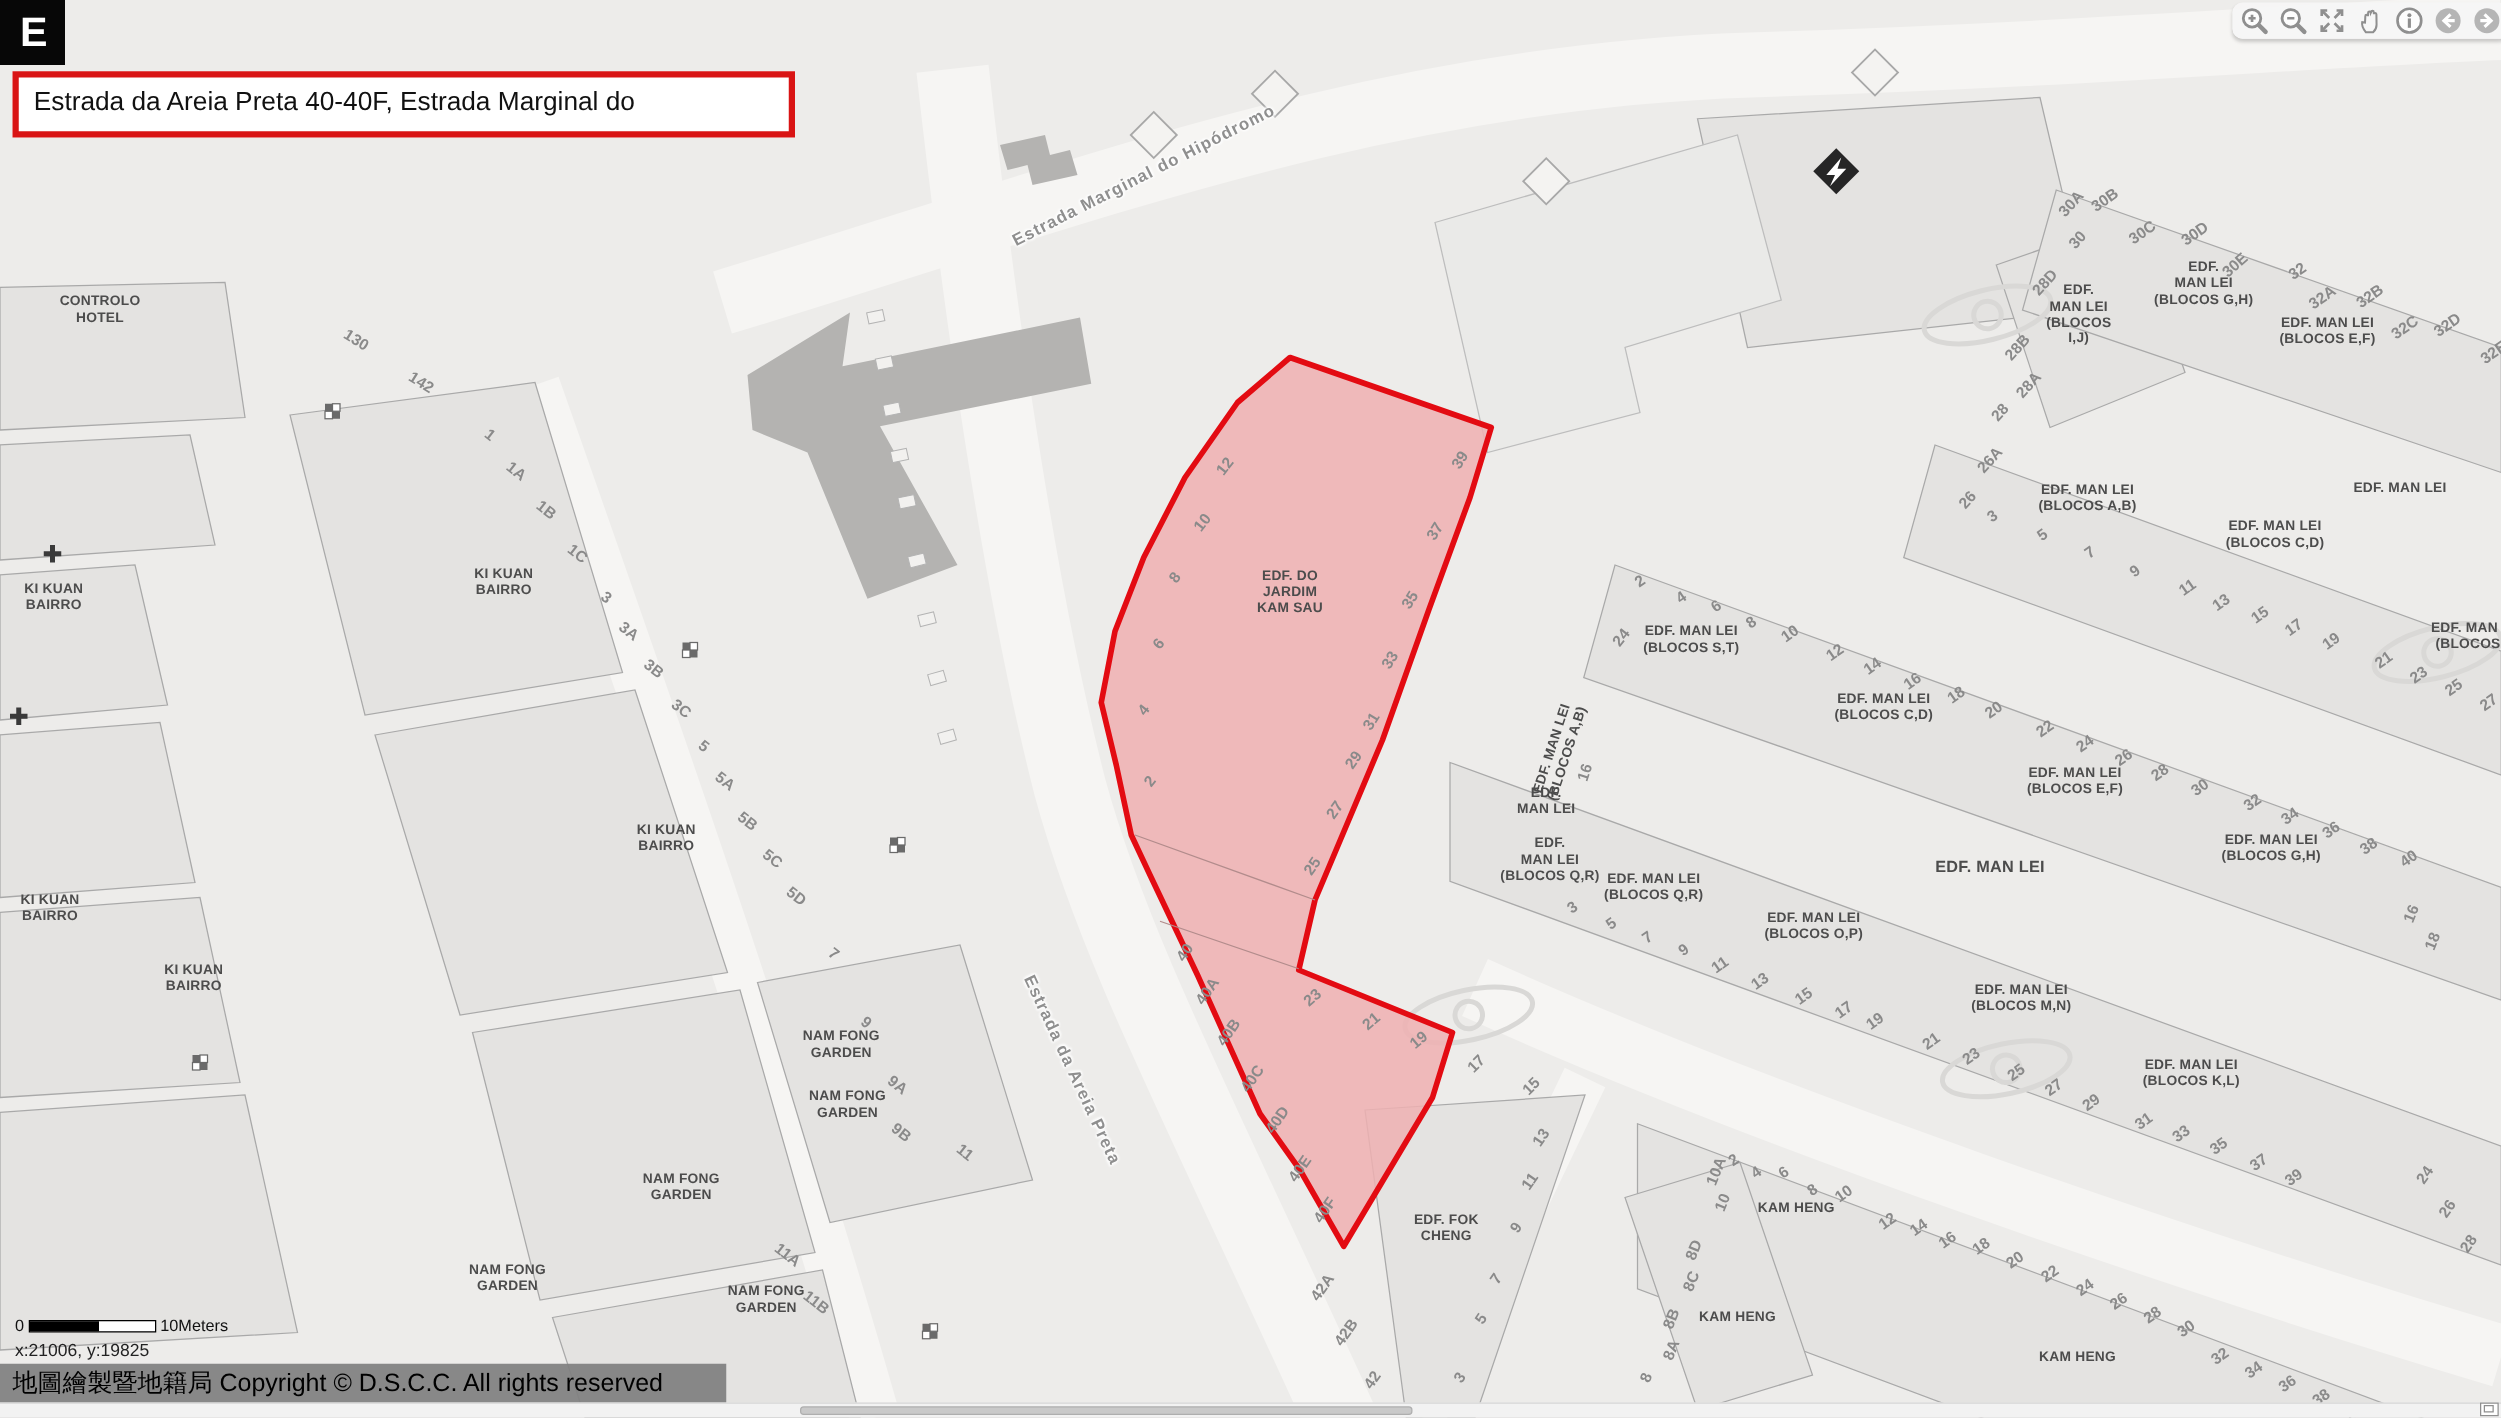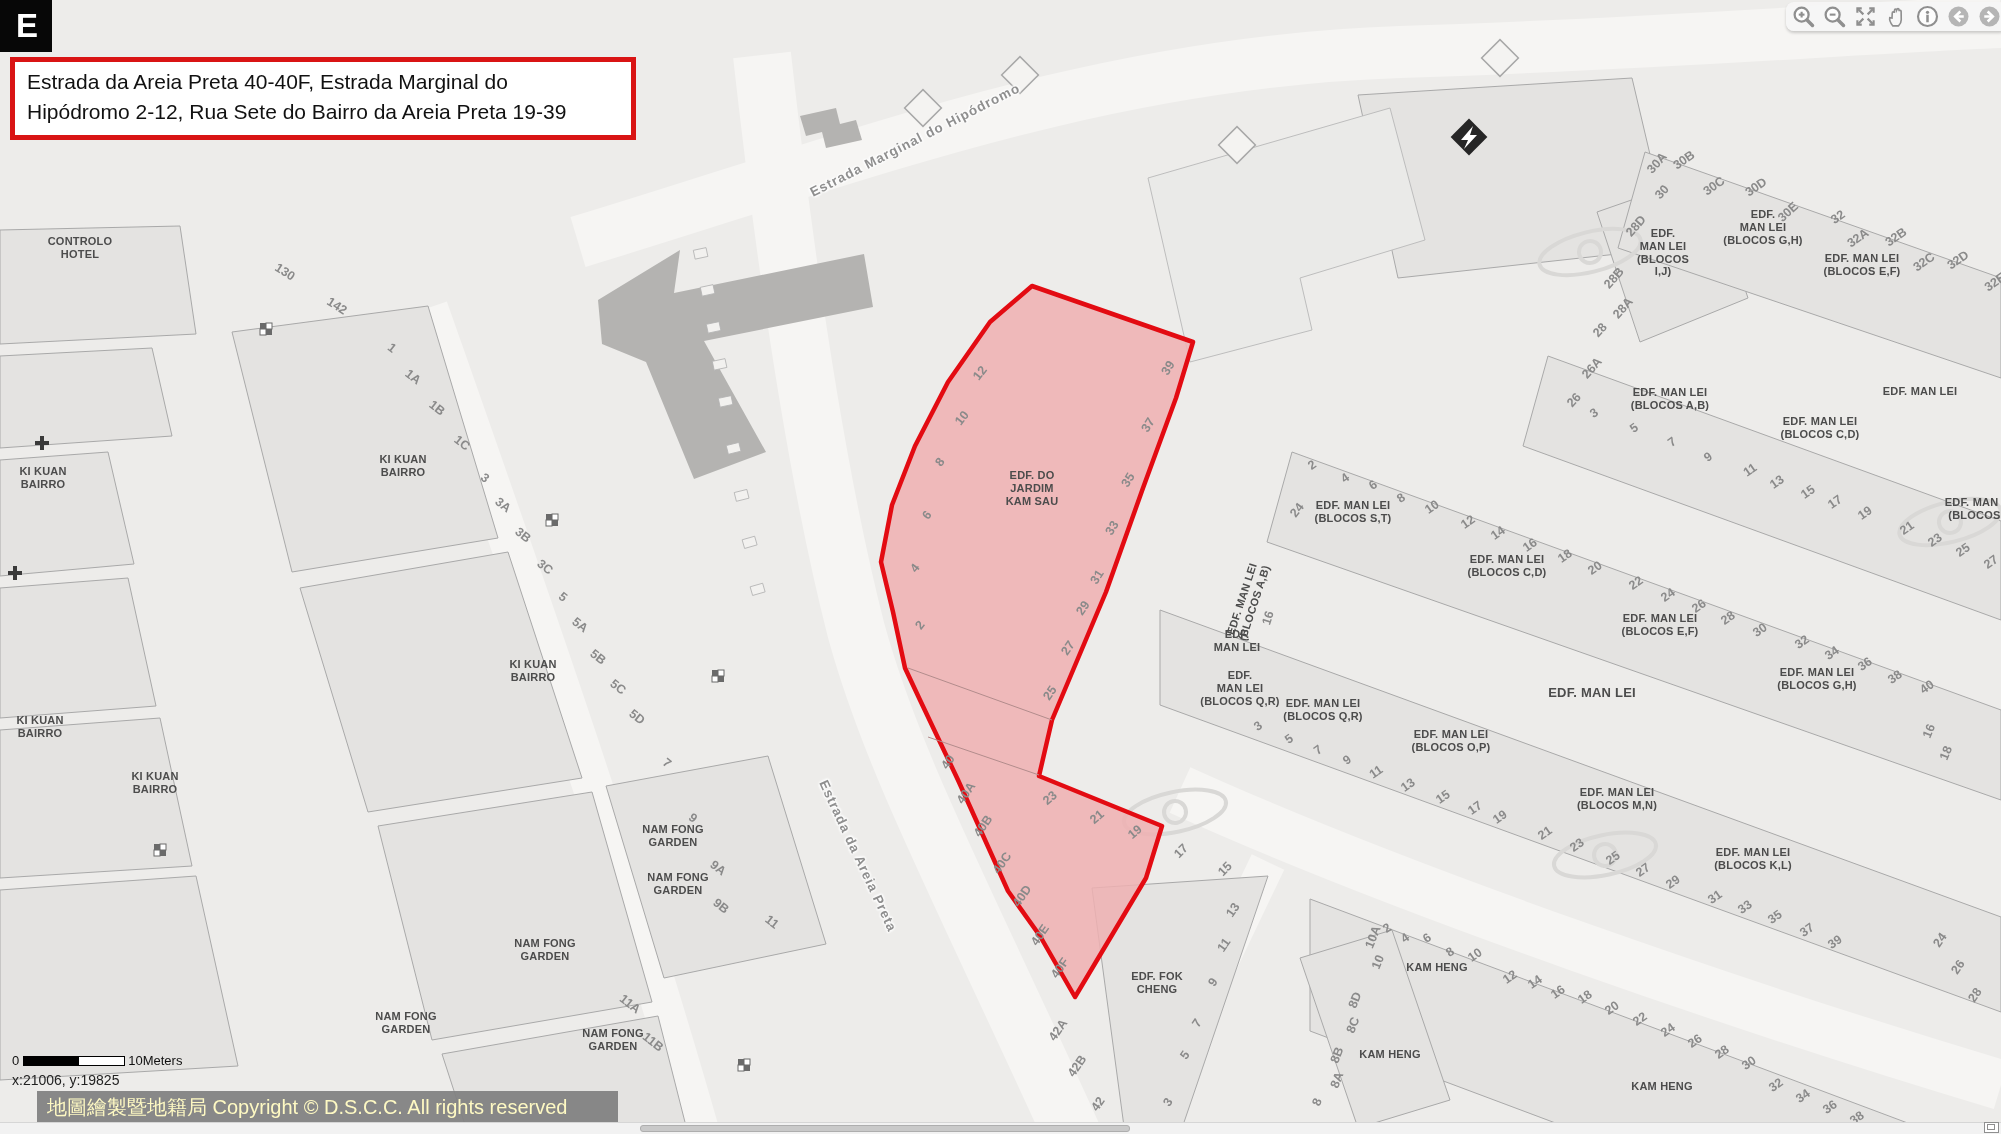--- a/index.html
+++ b/index.html
@@ -24,21 +24,21 @@
     background:rgba(246,246,246,.9);border-radius:8px;padding:2px 5px;z-index:28;
     box-shadow:0 2px 3px rgba(0,0,0,.18);}
   .tool-icon{width:25px;height:25px;display:inline-block;cursor:pointer;}
   .tool-icon svg{width:100%;height:100%;}
   #scalebar{position:absolute;left:12px;top:1053px;display:flex;align-items:center;
     font-size:13px;color:#111;z-index:27;}
   #scalebar .bar{display:inline-block;width:100px;height:8px;border:1px solid #000;
     margin:0 3px 0 4px;background:linear-gradient(to right,#000 0 55%,#fff 55% 100%);}
   #coords{position:absolute;left:12px;top:1072px;font-size:14px;color:#222;z-index:27;}
   #copyright{position:absolute;left:0;top:1091px;width:571px;height:33px;line-height:33px;
-    background:rgba(128,128,128,.93);color:#fef9c3;font-size:20px;padding-left:10px;z-index:27;margin-left:37px;}
+    background:rgba(128,128,128,.93);color:#000000;font-size:20px;padding-left:10px;z-index:27;}
   #hscroll{position:absolute;left:0;bottom:0;width:2001px;height:11px;background:#f2f2f2;
     border-top:1px solid #d6d6d6;z-index:31;}
   #hscroll .thumb{position:absolute;left:640px;top:2px;width:490px;height:7px;background:#c9c9c9;
     border:1px solid #aeaeae;border-radius:3px;box-sizing:border-box;}
   #scroll-corner{position:absolute;right:2px;bottom:1px;width:13px;height:9px;background:#fff;
     border:1px solid #8f8f8f;z-index:32;}
   #scroll-corner:after{content:"";position:absolute;left:2px;top:1px;width:6px;height:4px;border:1px solid #8f8f8f;}
 </style>
 </head>
 <body>
@@ -189,21 +189,21 @@
       <div class="blk-label" style="left: 545px; top: 950px; transform: translate(-50%, -50%);">NAM FONG
 GARDEN</div>
       <div class="blk-label" style="left: 673px; top: 836px; transform: translate(-50%, -50%);">NAM FONG
 GARDEN</div>
       <div class="blk-label" style="left: 678px; top: 884px; transform: translate(-50%, -50%);">NAM FONG
 GARDEN</div>
       <div class="blk-label" style="left: 406px; top: 1023px; transform: translate(-50%, -50%);">NAM FONG
 GARDEN</div>
       <div class="blk-label" style="left: 613px; top: 1040px; transform: translate(-50%, -50%);">NAM FONG
 GARDEN</div>
-      <div class="blk-label" style="left: 1032px; top: 488px; transform: translate(-50%, -50%);">EDF. DO
+      <div class="blk-label" style="left: 1032px; top: 474px; transform: translate(-50%, -50%);">EDF. DO
 JARDIM
 KAM SAU</div>
       <div class="blk-label" style="left: 1157px; top: 983px; transform: translate(-50%, -50%);">EDF. FOK
 CHENG</div>
       <div class="blk-label" style="left: 1663px; top: 252px; transform: translate(-50%, -50%);">EDF.
 MAN LEI
 (BLOCOS
 I,J)</div>
       <div class="blk-label" style="left: 1763px; top: 227px; transform: translate(-50%, -50%);">EDF.
 MAN LEI
@@ -408,21 +408,20 @@
       <div class="street-label" style="left: 915px; top: 140px; transform: translate(-50%, -50%) rotate(-27deg);">Estrada Marginal do Hipódromo</div>
       <div class="street-label" style="left: 858px; top: 856px; transform: translate(-50%, -50%) rotate(65deg);">Estrada da Areia Preta</div>
     </div>
 
   <div id="titlebar">
       <span style="color: rgb(255, 255, 255);">E </span>
     </div>
 
   <div id="infobox" style="border-color: rgb(217, 20, 20);">
     <div>Estrada da Areia Preta 40-40F, Estrada Marginal do</div>
-    <div>Hipódromo 2-12, Rua Sete do Bairro da Areia Preta 19-39</div>
   </div>
 
   <div id="toolbar">
     <span class="tool-icon" title="Zoom in">
       <svg viewBox="0 0 20 20">
           <circle cx="8.5" cy="8.5" r="5.6" fill="#fdfdfd" stroke="#8f8f8f" stroke-width="1.8"></circle>
           <line x1="8.5" y1="6.2" x2="8.5" y2="10.8" stroke="#8f8f8f" stroke-width="1.7"></line>
           <line x1="6.2" y1="8.5" x2="10.8" y2="8.5" stroke="#8f8f8f" stroke-width="1.7"></line>
           <line x1="12.8" y1="12.8" x2="17.2" y2="17.2" stroke="#8f8f8f" stroke-width="2.8" stroke-linecap="round"></line>
         </svg>

